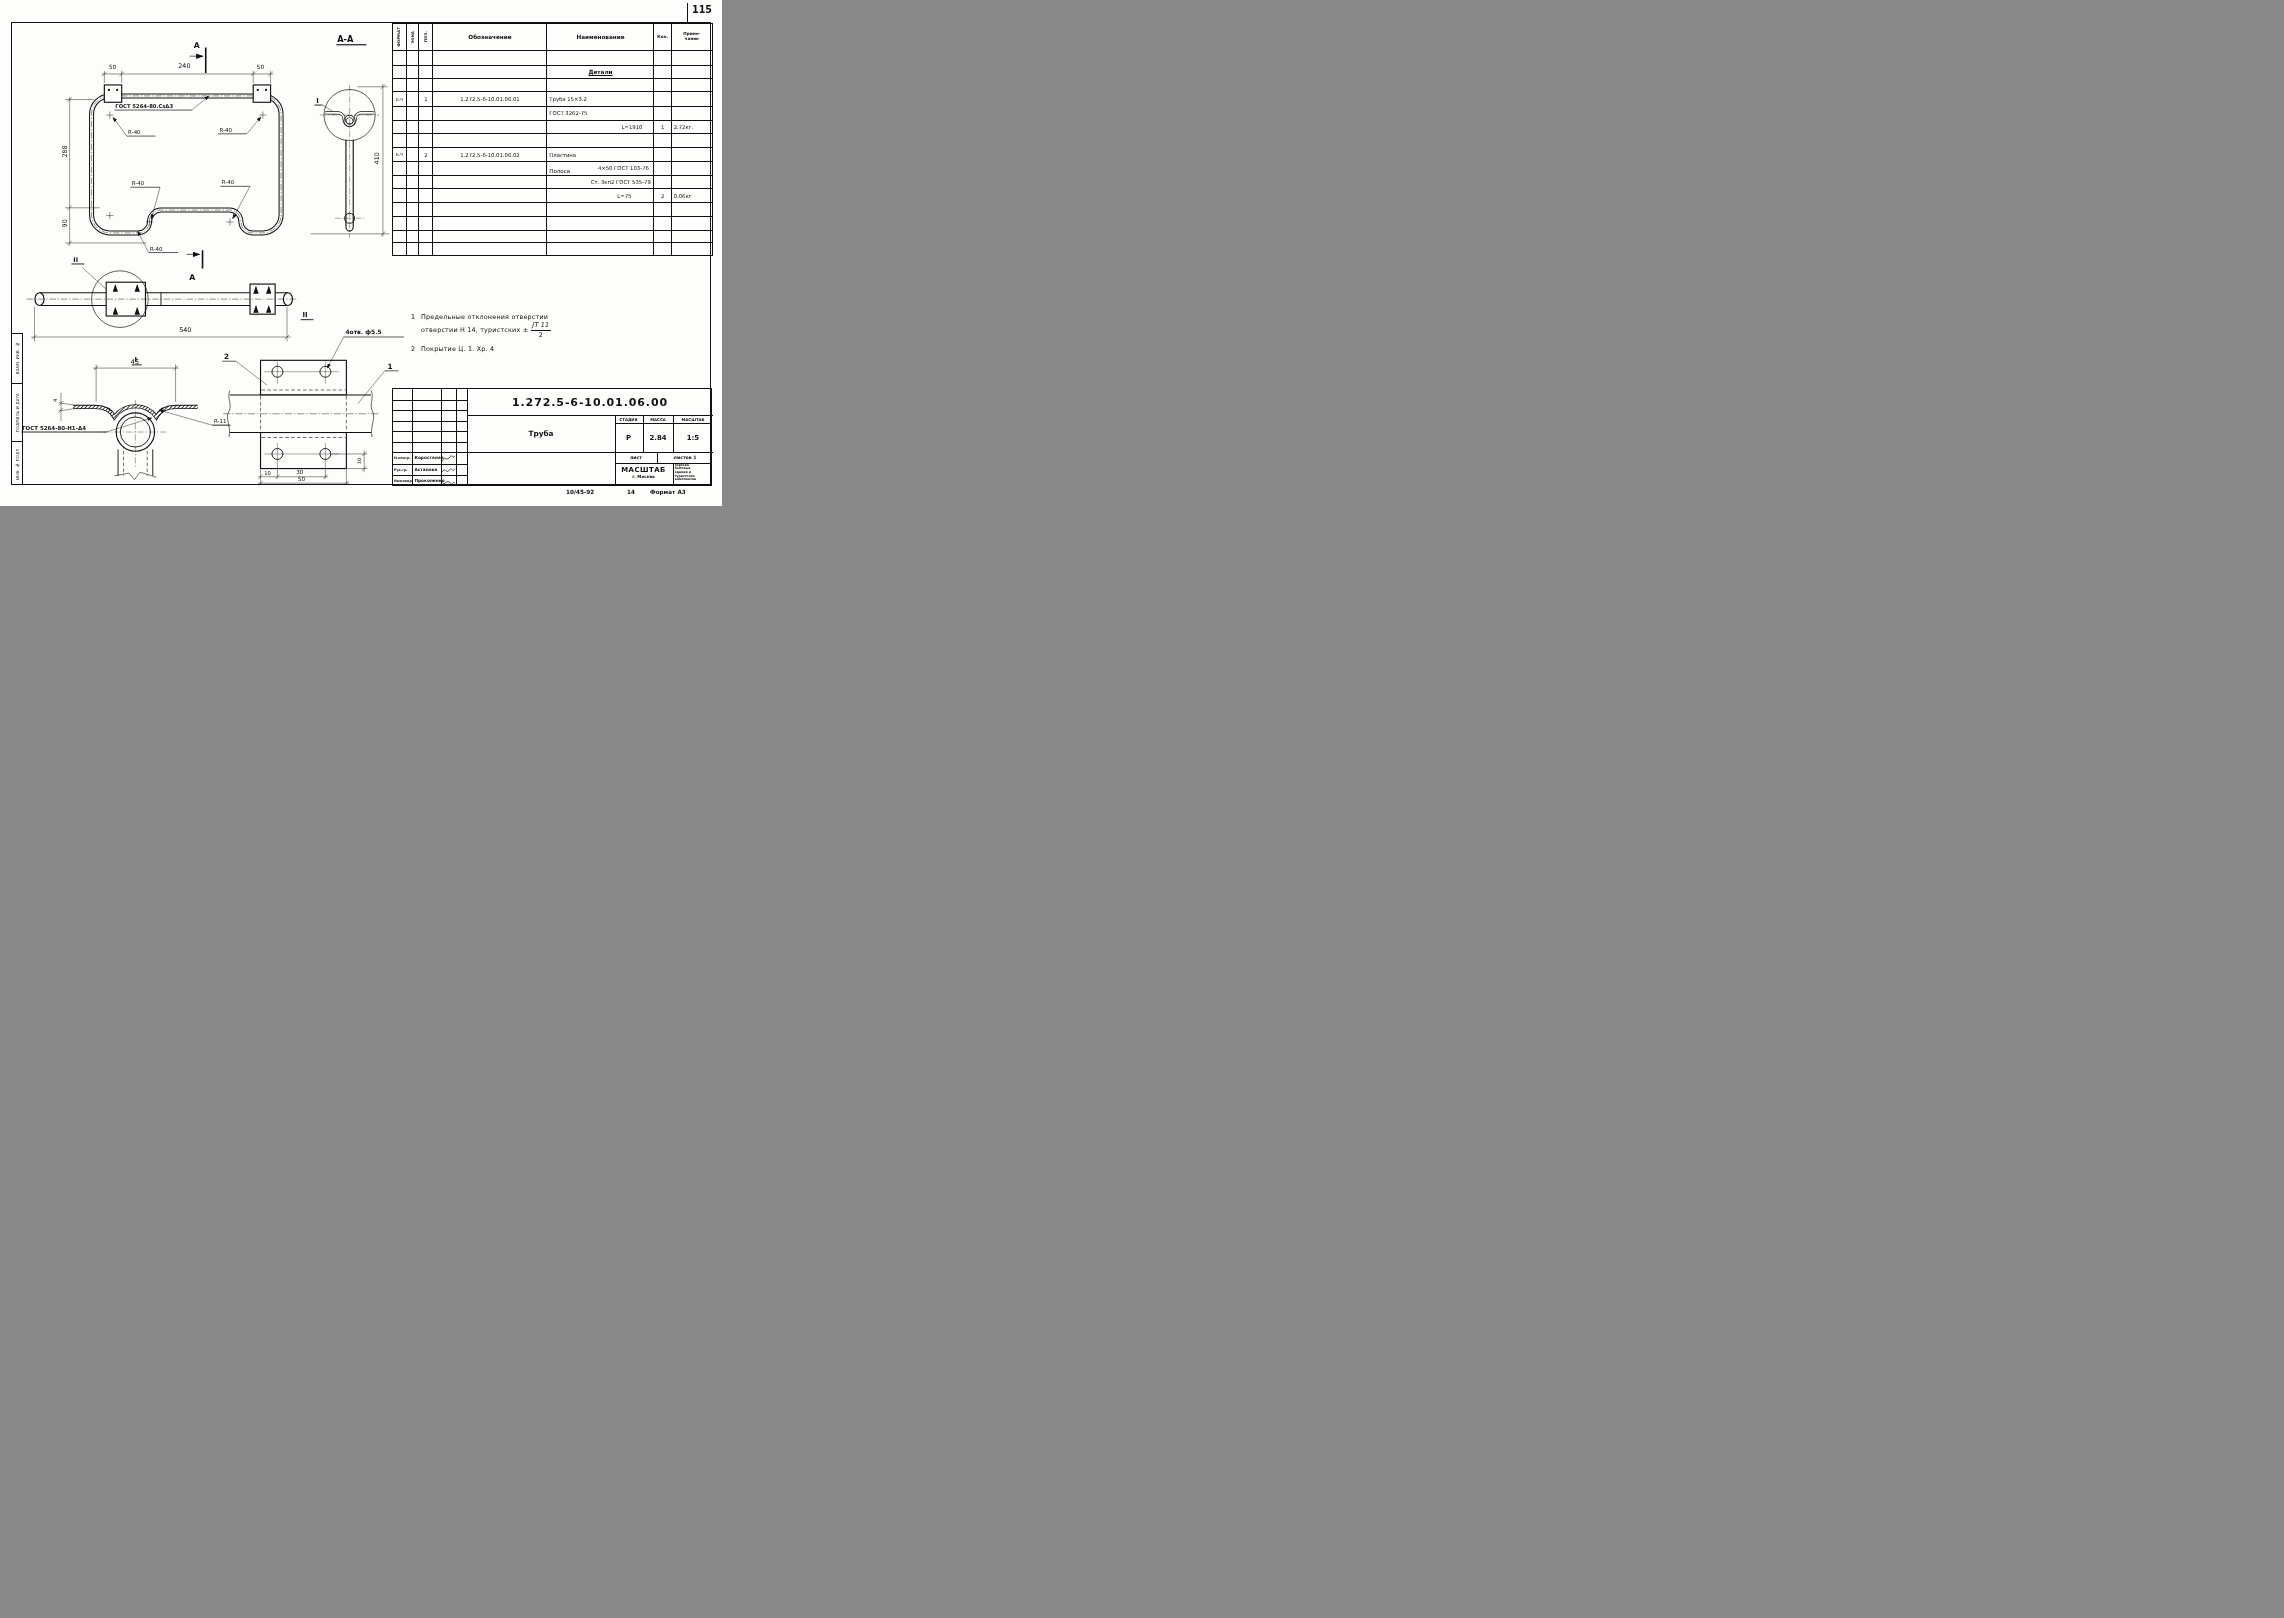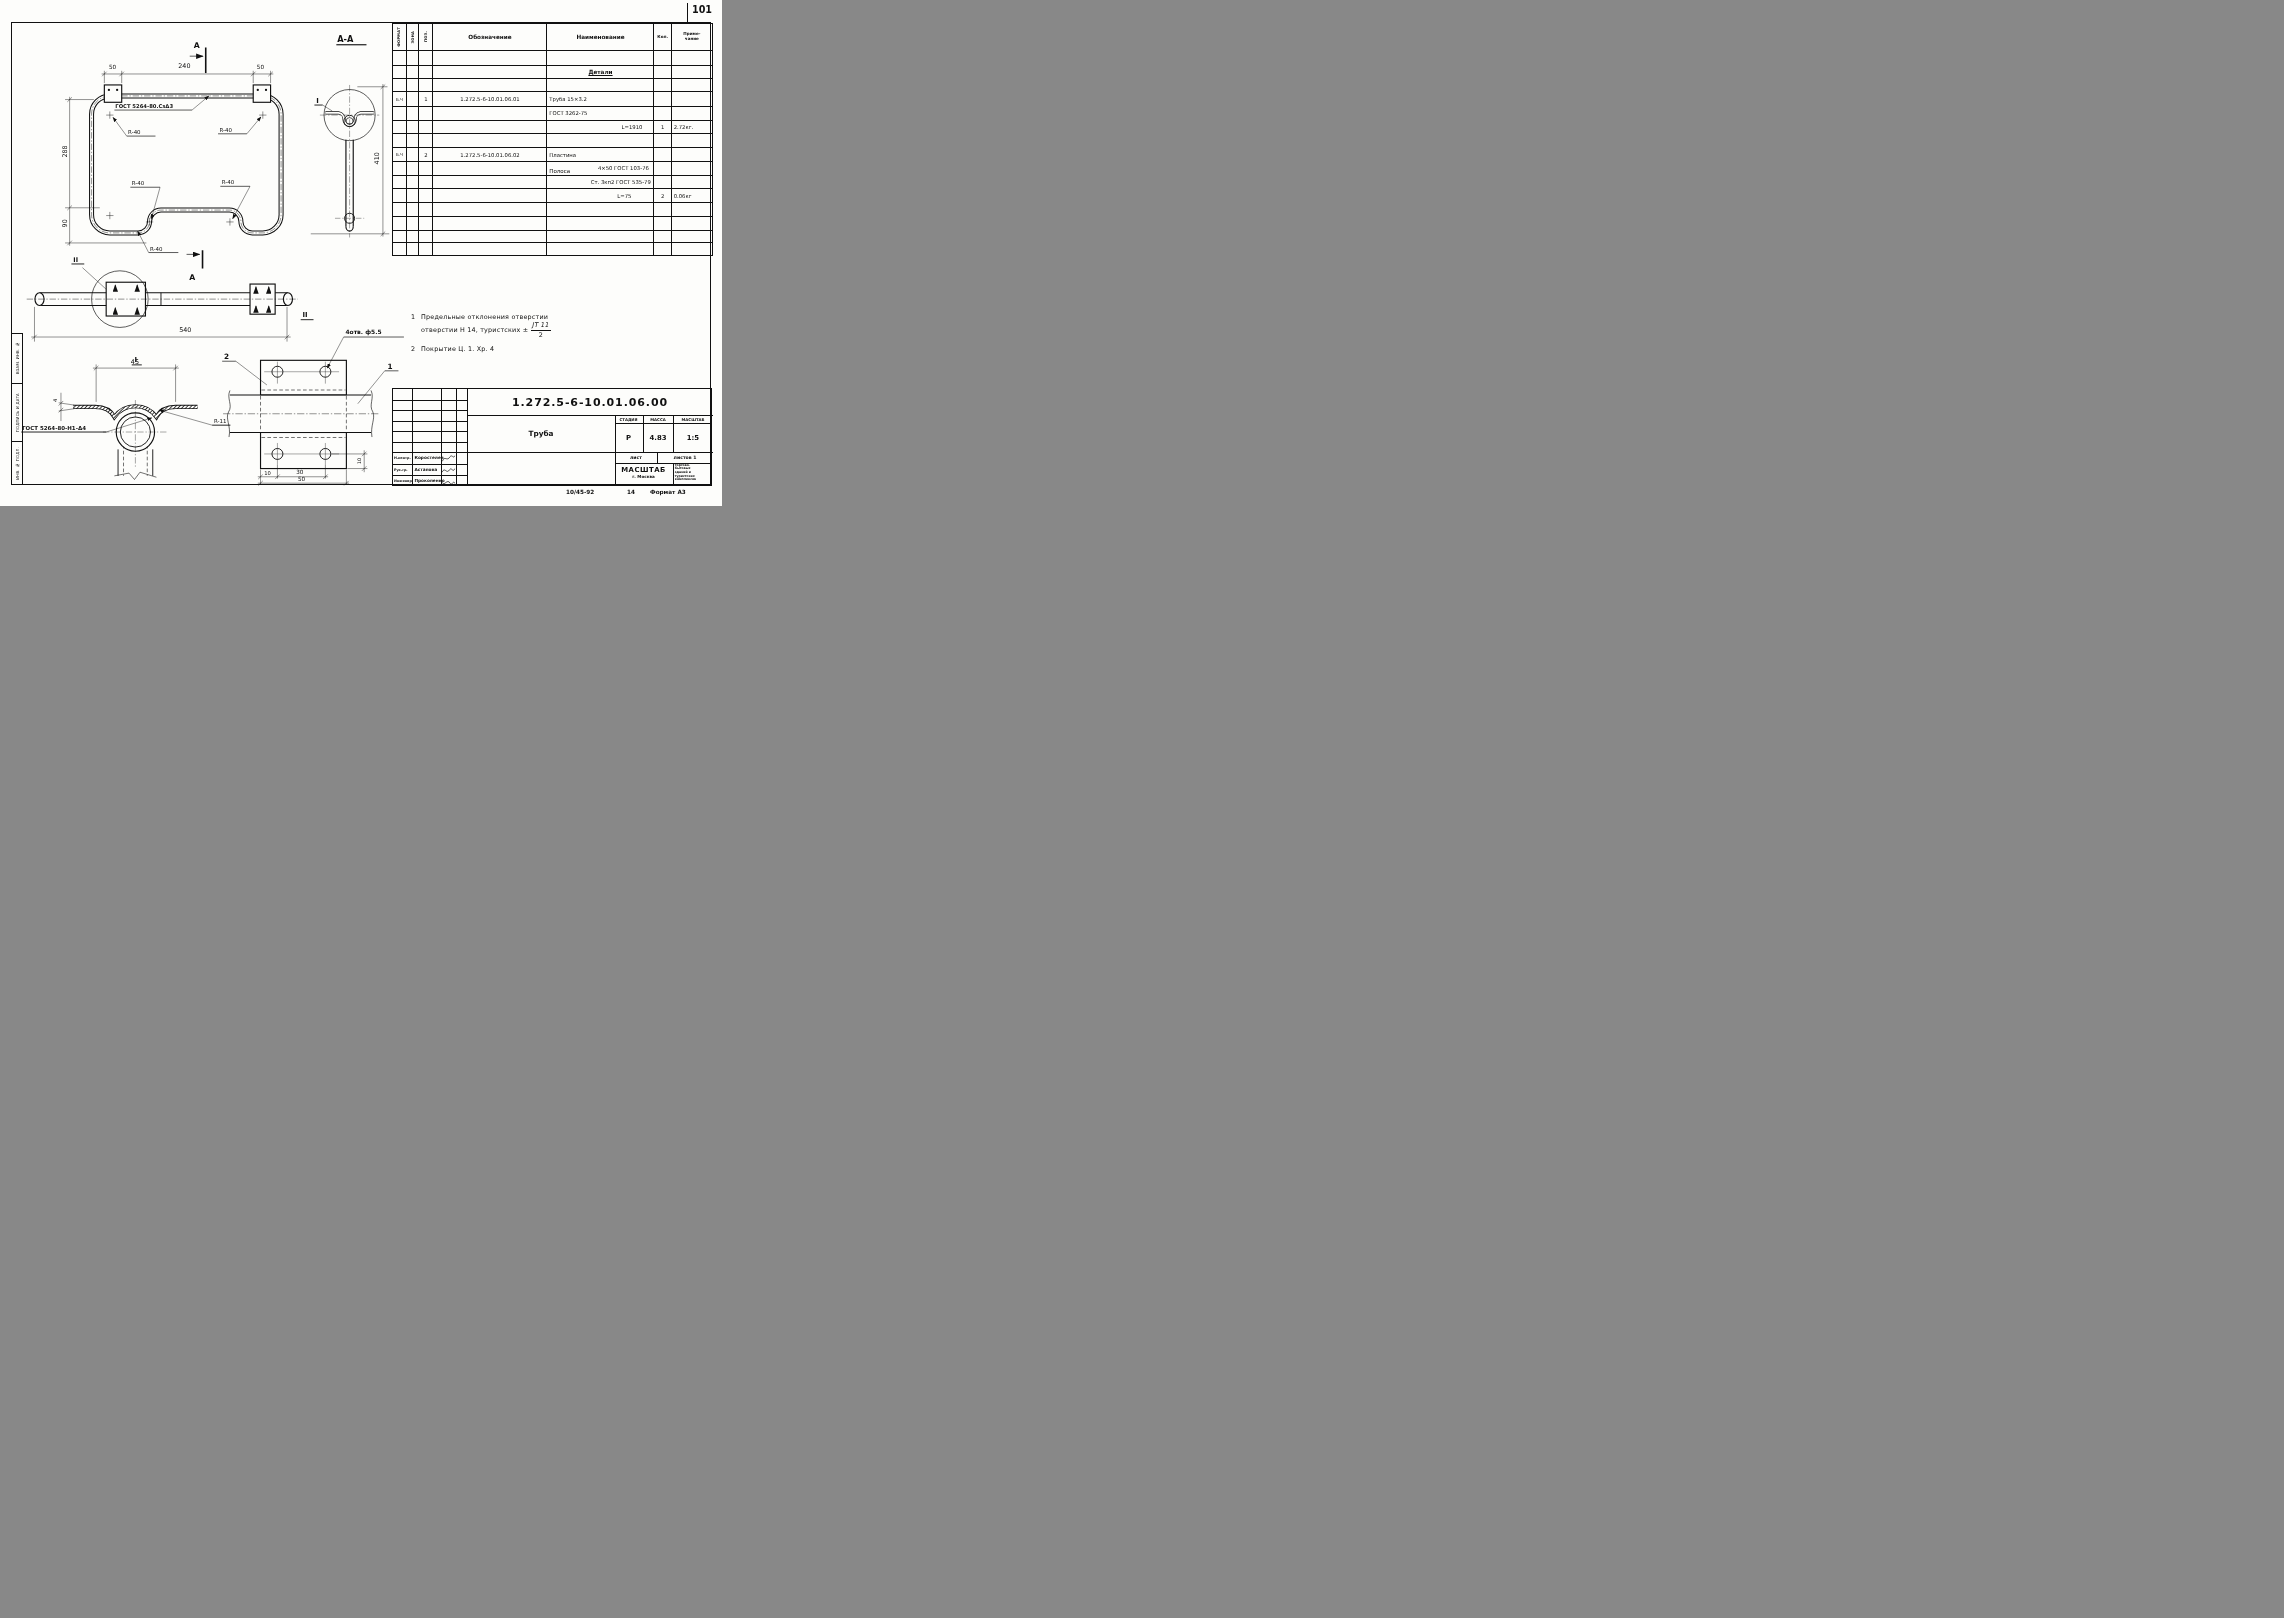--- a/index.html
+++ b/index.html
@@ -49,21 +49,21 @@
   .footer span{position:absolute;white-space:nowrap;}
   svg text{fill:#111;font-family:"DejaVu Sans",sans-serif;}
   .sig{display:block;margin-top:0.9px;}
 </style>
 </head>
 <body>
 
 <div class="sheet">
 
   <div class="corner"></div>
-  <div class="pageno">101</div>
+  <div class="pageno">115</div>
   <div class="frame"></div>
 
   <svg class="abs" style="left:0;top:0;" width="722" height="506" viewBox="0 0 1580 1108">
     <defs>
       <marker id="ah" markerWidth="11" markerHeight="8" refX="10" refY="4" orient="auto">
           <path d="M0,0 L11,4 L0,8 z" fill="#111"></path>
         </marker>
       <pattern id="hw" width="6" height="6" patternUnits="userSpaceOnUse" patternTransform="rotate(45)">
         <rect width="6" height="6" fill="#fdfdfb"></rect>
           <rect width="1.7" height="6" fill="#111"></rect>
@@ -560,21 +560,21 @@
     <div class="hl" style="left:0;top:75px;width:74px;height:0.9px"></div>
     <div class="hl" style="left:0;top:86px;width:74px;height:0.9px"></div>
 
     <div class="txt docnum" style="left:74px;top:0;width:246px;height:26px">1.272.5-6-10.01.06.00</div>
     <div class="txt" style="left:74px;top:26px;width:148px;height:37px;font-size:7.3px;font-weight:bold">Труба</div>
 
     <div class="txt small" style="left:222px;top:26px;width:27px;height:8.2px">СТАДИЯ</div>
     <div class="txt small" style="left:250px;top:26px;width:30px;height:8.2px">МАССА</div>
     <div class="txt small" style="left:280px;top:26px;width:40px;height:8.2px">МАСШТАБ</div>
     <div class="txt" style="left:222px;top:34px;width:27px;height:29px;font-size:6.9px;font-weight:bold">Р</div>
-    <div class="txt" style="left:250px;top:34px;width:30px;height:29px;font-size:6.9px;font-weight:bold">4.83</div>
+    <div class="txt" style="left:250px;top:34px;width:30px;height:29px;font-size:6.9px;font-weight:bold">2.84</div>
     <div class="txt" style="left:280px;top:34px;width:40px;height:29px;font-size:6.9px;font-weight:bold">1:5</div>
 
     <div class="txt" style="left:222px;top:63px;width:42px;height:10.5px;font-size:4.6px;font-weight:bold">лист</div>
     <div class="txt" style="left:264px;top:63px;width:56px;height:10.5px;font-size:4.6px;font-weight:bold">листов 1</div>
 
     <div class="txt org" style="left:222px;top:74px;width:57px;height:21px">
       <span style="font-size:6.9px;font-weight:bold;letter-spacing:0.5px">МАСШТАБ</span>
       <span style="font-size:4.1px;font-weight:bold">г. Москва</span>
     </div>
     <div class="txt orgsmall" style="left:280px;top:74px;width:39px;height:21px">торгово-

